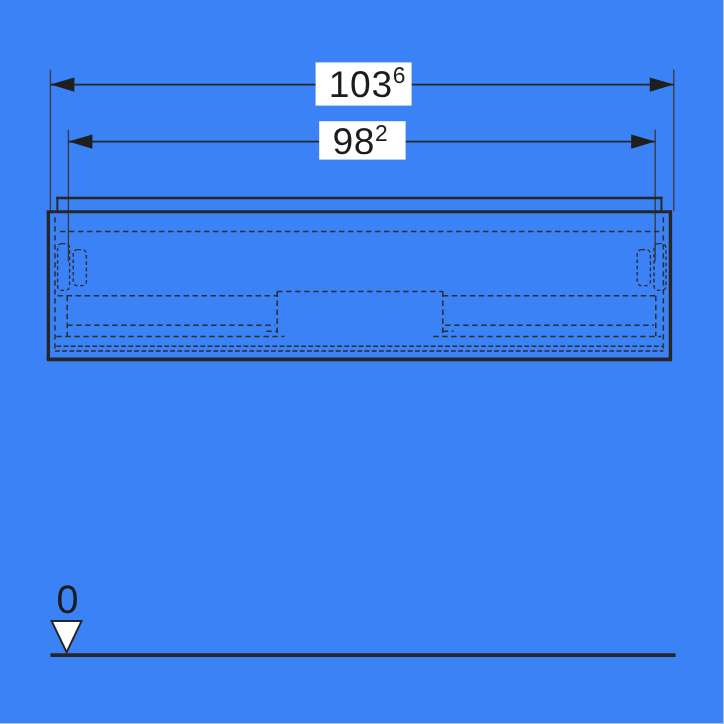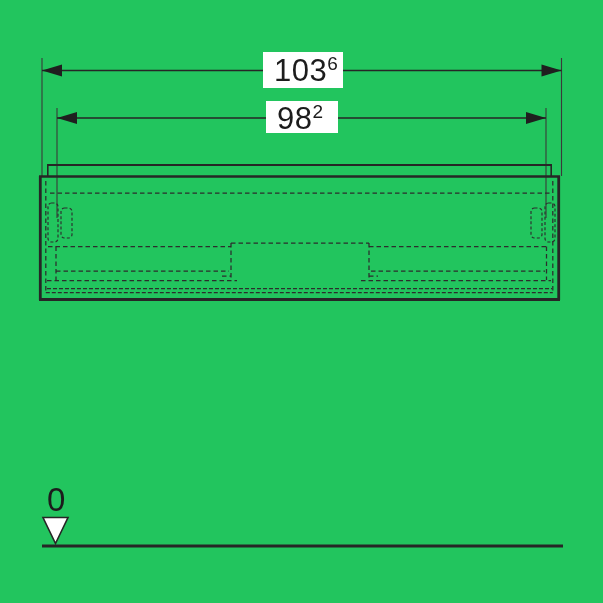--- a/index.html
+++ b/index.html
@@ -4,21 +4,21 @@
 <style>
   html, body {
     margin: 0;
     padding: 0;
     background: #ffffff;
   }
   .stage {
     position: relative;
     width: 603px;
     height: 603px;
-    background: #22c55e;
+    background: #3b82f6;
     overflow: hidden;
     font-family: "Liberation Sans", sans-serif;
   }
   svg { display: block; }
   .solid { stroke: #262626; fill: none; }
   .dashed { stroke: #2d2d2d; fill: none; stroke-dasharray: 4.5 3; stroke-width: 1.25; }
   .dashed-fine { stroke: #2d2d2d; fill: none; stroke-dasharray: 3 2.2; stroke-width: 1.15; }
   .dashed-dense { stroke: #2d2d2d; fill: none; stroke-dasharray: 4 2; stroke-width: 1.25; }
   .dimline { stroke: #262626; stroke-width: 1.4; fill: none; }
   .extline { stroke: #3a3a3a; stroke-width: 1.1; fill: none; }

